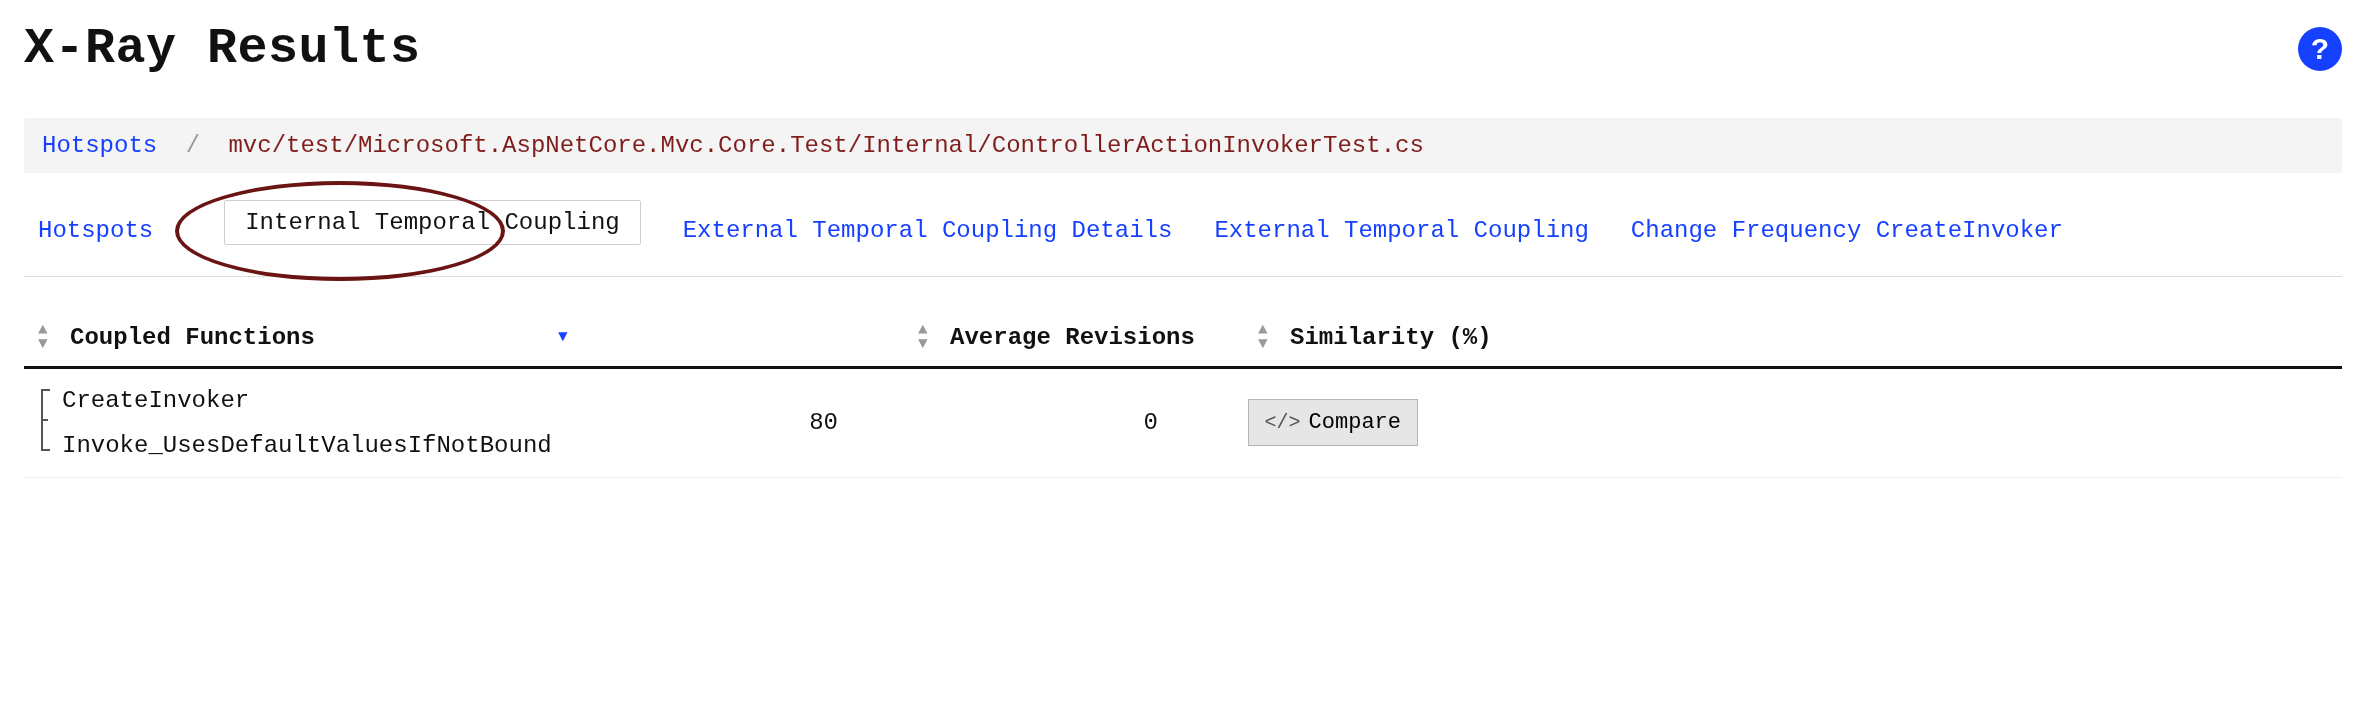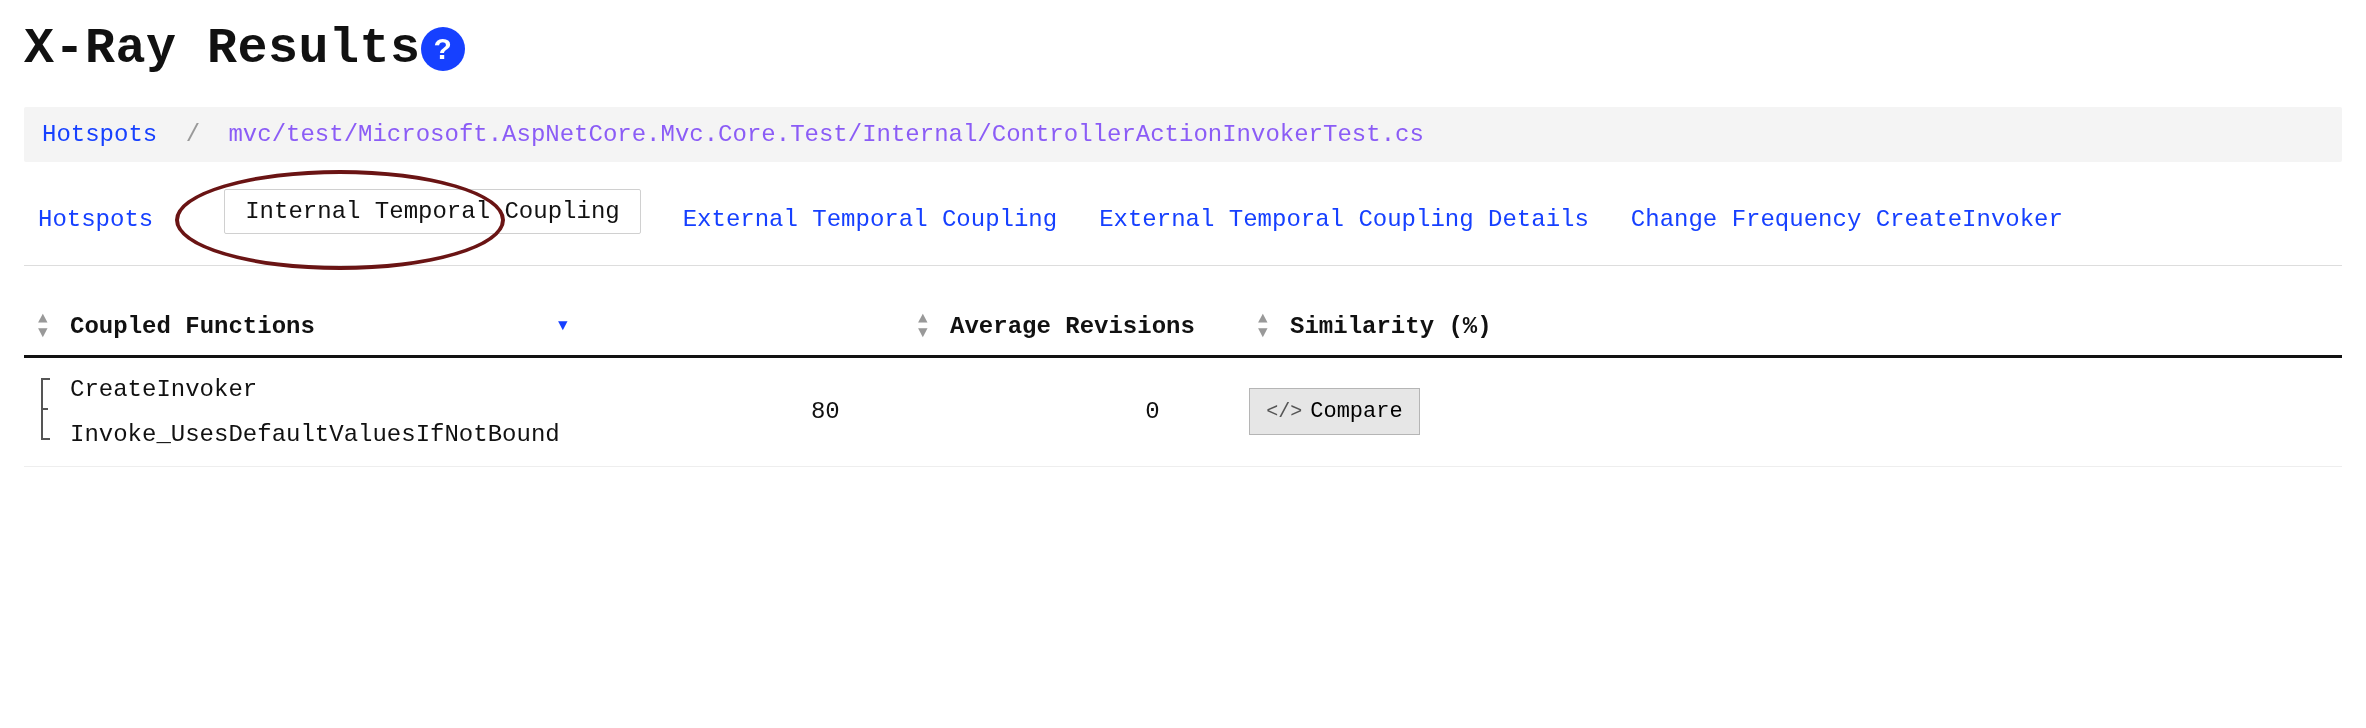--- a/index.html
+++ b/index.html
@@ -10,22 +10,22 @@
     body {
       font-family: "SF Mono", "Menlo", "Consolas", "Courier New", monospace;
       background: #fff;
       color: #111;
       padding: 20px 24px;
       width: 2366px;
     }
     .header-row {
       display: flex;
       align-items: center;
-      justify-content: flex-start;
-      margin-bottom: 30px;
+      justify-content: space-between;
+      margin-bottom: 41px;
     }
     .page-title {
       font-size: 50px;
       font-weight: 700;
       letter-spacing: 0.5px;
     }
     .help-badge {
       width: 44px;
       height: 44px;
       border-radius: 50%;
@@ -50,21 +50,21 @@
     .breadcrumb-link {
       color: #1640ff;
       text-decoration: none;
       cursor: pointer;
     }
     .breadcrumb-sep {
       color: #999;
       margin: 0 14px;
     }
     .breadcrumb-path {
-      color: #8b5cf6;
+      color: #7f1d1d;
     }
     .tabs-row {
       display: flex;
       flex-wrap: wrap;
       gap: 42px;
       padding: 6px 14px 24px 14px;
       border-bottom: 1px solid #ddd;
       margin-bottom: 36px;
       row-gap: 28px;
     }
@@ -129,21 +129,21 @@
       display: flex;
       align-items: center;
       padding: 18px 14px;
       font-size: 24px;
       font-weight: 400;
       border-bottom: 1px solid #eee;
     }
     .coupled-cell {
       display: flex;
       align-items: center;
-      gap: 18px;
+      gap: 10px;
     }
     .bracket {
       font-family: monospace;
       color: #444;
     }
     .fn-pair {
       display: flex;
       flex-direction: column;
       gap: 18px;
     }
@@ -187,22 +187,22 @@
   <span class="breadcrumb-sep">/</span>
   <span class="breadcrumb-path">mvc/test/Microsoft.AspNetCore.Mvc.Core.Test/Internal/ControllerActionInvokerTest.cs</span>
 </div>
 
 <div class="tabs-row">
   <span class="tab-item">Hotspots</span>
   <span class="tab-active-wrap">
     <span class="tab-item active">Internal Temporal Coupling</span>
     <span class="tab-circle"></span>
   </span>
+  <span class="tab-item">External Temporal Coupling Details</span>
   <span class="tab-item">External Temporal Coupling</span>
-  <span class="tab-item">External Temporal Coupling Details</span>
   <span class="tab-item">Change Frequency CreateInvoker</span>
 </div>
 
 <div class="table-wrap">
   <div class="thead-row">
     <div class="col-coupled">
       <span class="sort-icon"><span class="up">▲</span><span class="down">▼</span></span>
       <span>Coupled Functions</span>
     </div>
     <div class="col-degree">

